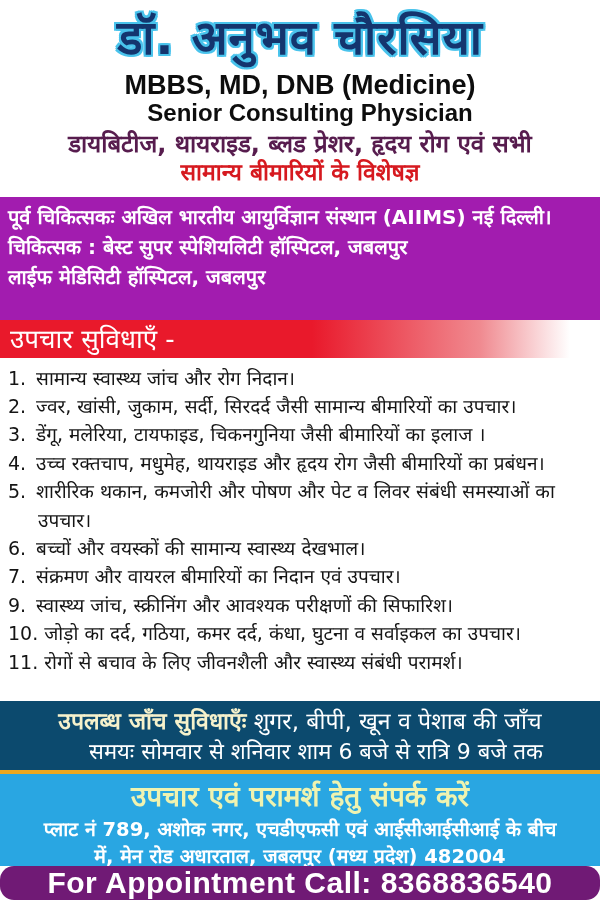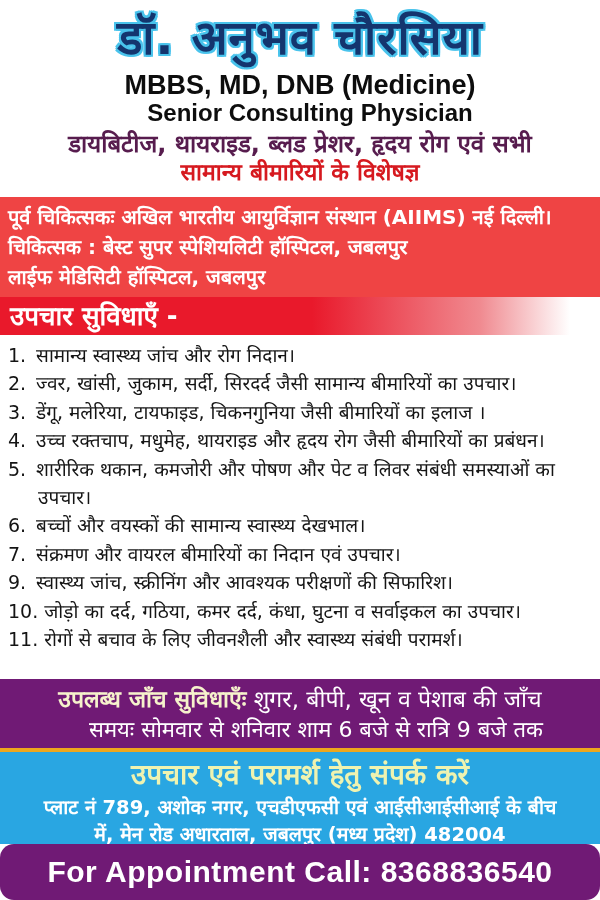--- a/index.html
+++ b/index.html
@@ -25,43 +25,43 @@
     font-size:27px; font-weight:bold; color:#0d0d0d; line-height:1.05; margin-top:2px;
   }
   .designation {
     font-family:"Liberation Sans", sans-serif;
     font-size:24px; font-weight:bold; color:#0d0d0d; line-height:1.1;padding-left:20px;
   }
   .specialty1 { font-size:24px; color:#571c4e; font-weight:bold; margin-top:5px; line-height:1.15; }
   .specialty2 { font-size:23px; color:#d6191f; font-weight:bold; line-height:1.15; }
   
   .experience {
-    background:#ef4444; color:#ffffff; height:100px;
+    background:#a21caf; color:#ffffff; height:123px;
     padding:5px 8px 5px 8px; font-size:20px; font-weight:bold;
   }
   .experience .exp-line { line-height:30px; white-space:nowrap; }
   
   .treat-bar {
     height:38px;
     background:linear-gradient(90deg,#e9192b 0%, #e9192b 52%, #f08a90 80%, #ffffff 95%);
     display:flex; align-items:center;
   }
   .treat-bar-label {
-    color:#ffffff; font-weight:bold; font-size:26px; padding-left:10px; line-height:1;
+    color:#ffffff; font-weight:normal; font-size:26px; padding-left:10px; line-height:1;
   }
   
   .treat-list { padding:6px 4px 12px 8px; height:344px; }
   .treat-list li {
     list-style:none; font-size:19px; color:#141414; line-height:28.4px;
     padding-left:30px; text-indent:-30px;
   }
   .treat-list .num { display:inline-block; min-width:22px; text-indent:0; }
   
   .lab {
-    background:#701a75; color:#ffffff; height:69px; text-align:center;
+    background:#0c4a6e; color:#ffffff; height:69px; text-align:center;
     padding-top:5px;
   }
   .lab-line1 { font-size:23px; line-height:31px; }
   .lab-line1 .lab-label { font-weight:bold; color:#f6f2cc; }
   .lab-line2 { font-size:22px; line-height:30px;padding-left:32px; }
   .divider { height:4px; background:#eda71e; }
   
   .contact { background:#29a6e2; height:92px; text-align:center; padding-top:4px; }
   .contact-heading {
     color:#eff3b0; font-weight:bold; font-size:28px; line-height:38px;

